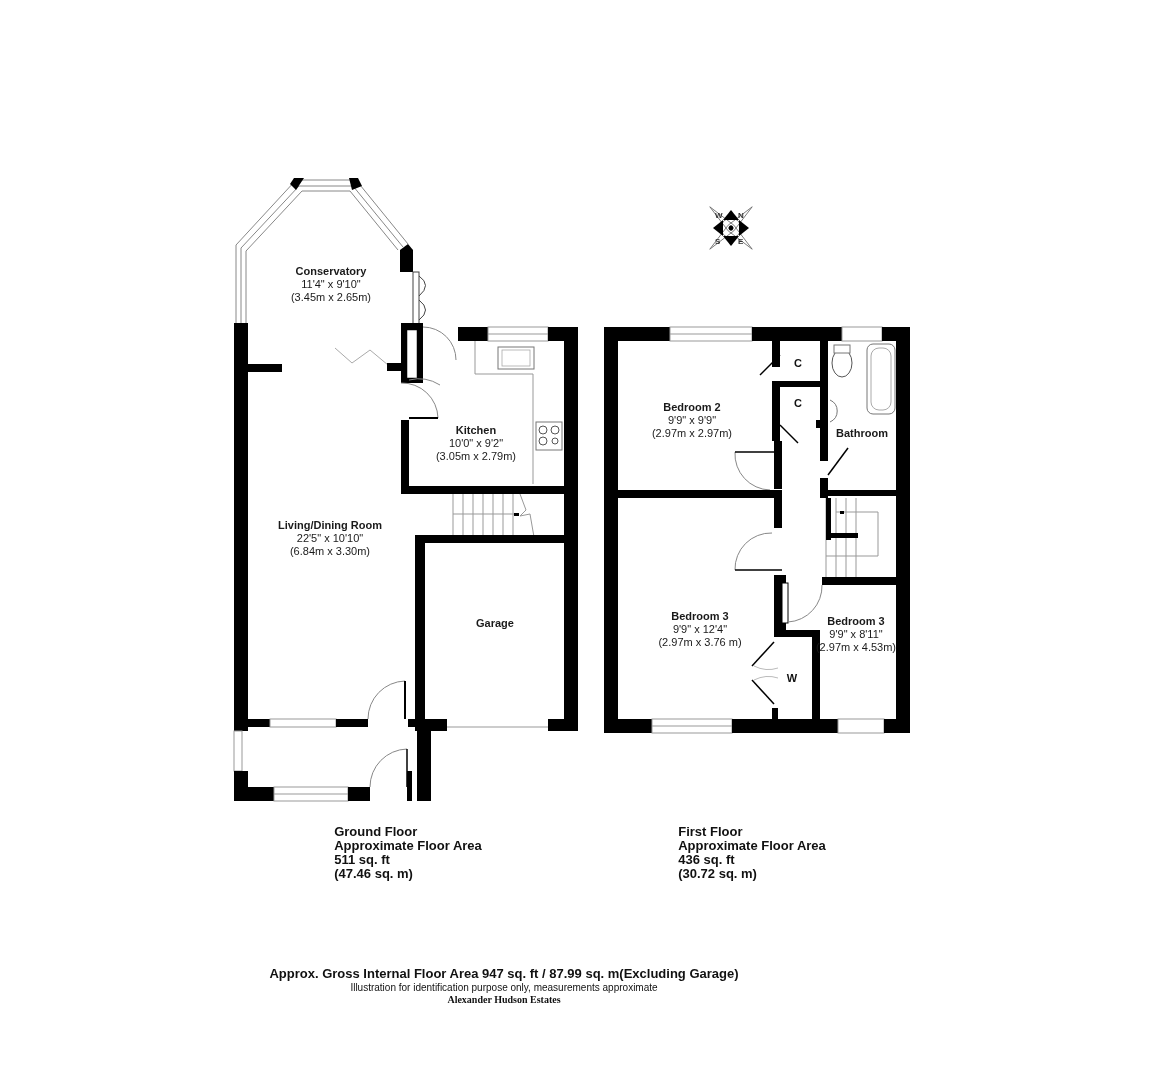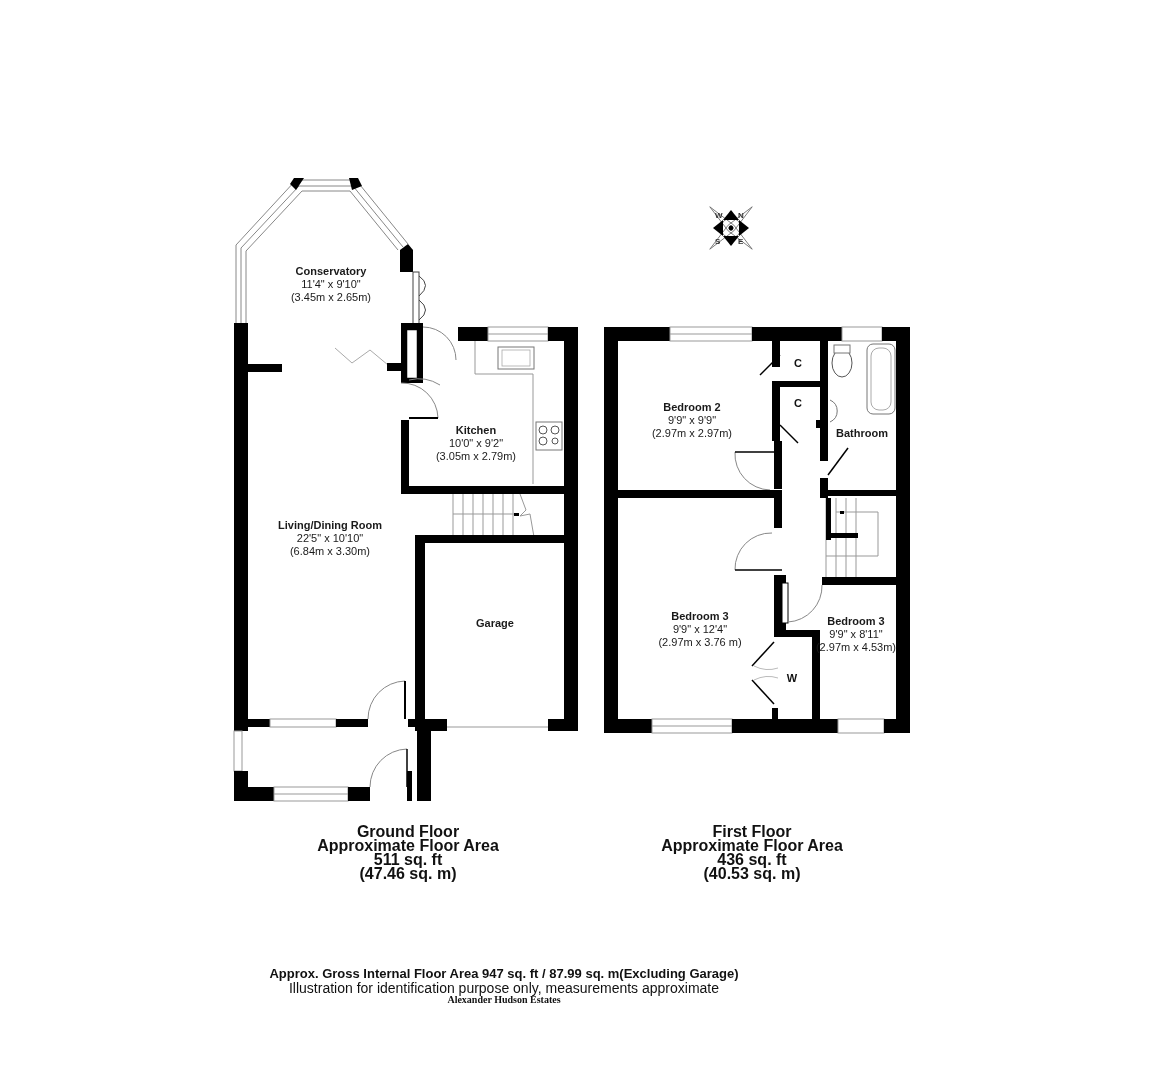--- a/index.html
+++ b/index.html
@@ -2,25 +2,25 @@
 <html><head>
   <meta charset="utf-8">
   <style>
     html, body { margin: 0; padding: 0; background: #ffffff; }
     body { width: 1153px; height: 1080px; position: relative; overflow: hidden; font-family: "Liberation Sans", sans-serif; color: #111; }
     svg.plan { position: absolute; left: 0; top: 0; }
     .lbl { position: absolute; text-align: center; font-size: 11px; line-height: 13px; color: #1a1a1a; white-space: nowrap; transform: translateX(-50%); }
     .lbl .name { font-weight: bold; display: block; }
     .lbl .dim { display: block; }
     .closet { position: absolute; font-weight: bold; font-size: 11px; transform: translate(-50%, -50%); }
-    .floor-caption { position: absolute; text-align: center; font-weight: bold; font-size: 16px; line-height: 14px; transform: translateX(-50%); white-space: nowrap; }
+    .floor-caption { position: absolute; text-align: left; font-weight: bold; font-size: 13px; line-height: 14px; transform: translateX(-50%); white-space: nowrap; }
     .floor-caption span { display: block; }
     .footer { position: absolute; left: 0; width: 1008px; top: 966px; text-align: center; }
     .footer .gross { font-weight: bold; font-size: 13px; line-height: 16px; display: block; }
-    .footer .note { font-size: 14px; line-height: 12px; display: block; text-align: center; }
+    .footer .note { font-size: 10px; line-height: 12px; display: block; text-align: center; }
     .footer .company { font-weight: bold; font-size: 10px; line-height: 12px; display: block; font-family: Liberation Serif, serif; }
   </style>
 </head>
 <body>
 
 <svg class="plan" width="1153" height="1080" viewBox="0 0 1153 1080">
 
   <g>
 
     <g fill="none" stroke="#888" stroke-width="1">
@@ -234,20 +234,20 @@
 <div class="floor-caption" style="left:408px; top:825px;">
   <span>Ground Floor</span>
   <span>Approximate Floor Area</span>
   <span>511 sq. ft</span>
   <span>(47.46 sq. m)</span>
 </div>
 <div class="floor-caption" style="left:752px; top:825px;">
   <span>First Floor</span>
   <span>Approximate Floor Area</span>
   <span>436 sq. ft</span>
-  <span>(40.53 sq. m)</span>
+  <span>(30.72 sq. m)</span>
 </div>
 
 <div class="footer">
   <span class="gross">Approx. Gross Internal Floor Area 947 sq. ft / 87.99 sq. m(Excluding Garage)</span>
   <span class="note">Illustration for identification purpose only, measurements approximate</span>
   <span class="company">Alexander Hudson Estates</span>
 </div>
 
 </body></html>

